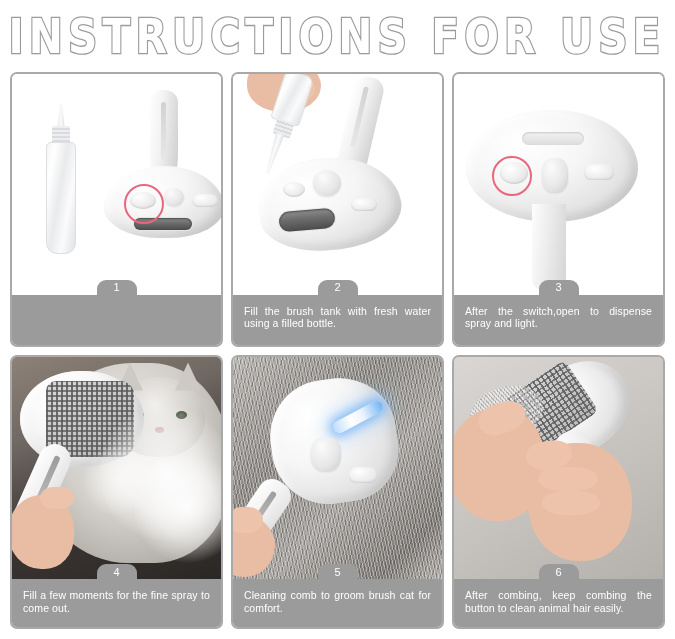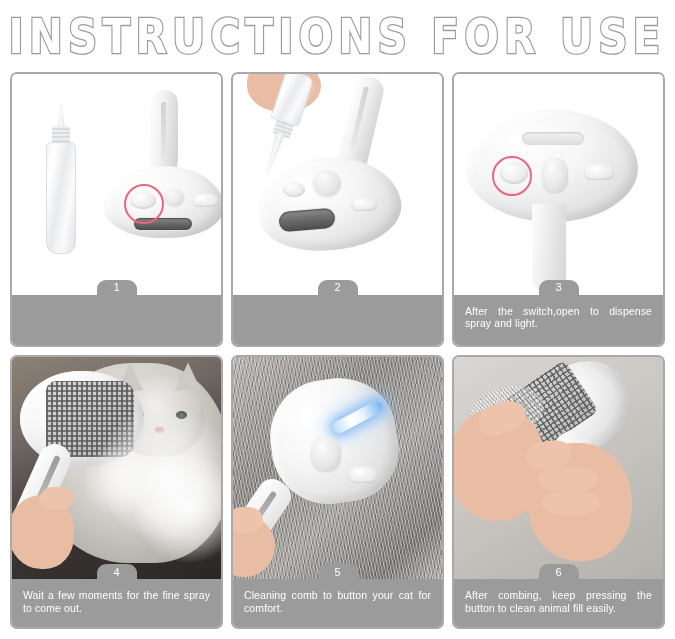--- a/index.html
+++ b/index.html
@@ -271,20 +271,21 @@
             <div class="dev-base" style="left:0;top:26px;width:142px;height:92px;border-radius:46% 54% 48% 50%/52% 60% 44% 42%;transform:rotate(-6deg);"></div>
             <div class="dev-knob" style="left:54px;top:38px;width:28px;height:26px;"></div>
             <div class="dev-cap" style="left:24px;top:50px;width:22px;height:15px;"></div>
             <div class="dev-btn" style="left:92px;top:66px;"></div>
             <div class="dev-window" style="left:20px;top:78px;width:56px;height:20px;border-radius:10px;transform:rotate(-5deg);"></div>
           </div>
         </div>
       </div>
       <div class="caption">
         <div class="badge">2</div>
+        <span>Fill the brush tank with fresh water using a filled bottle.</span>
       </div>
     </div>
 
     <div class="card">
       <div class="photo">
         <div class="scene">
           <div class="device" style="left:12px;top:26px;width:180px;height:180px;">
             <div class="dev-base" style="left:0;top:10px;width:172px;height:112px;border-radius:50%/52% 52% 48% 48%;"></div>
             <div class="dev-handle" style="left:66px;top:104px;width:34px;height:86px;border-radius:0 0 10px 10px;background:linear-gradient(95deg,#fdfdfd,#ececec 45%,#d5d5d5);"></div>
             <div class="dev-slot-light" style="left:56px;top:32px;width:62px;height:13px;"></div>
@@ -326,21 +327,21 @@
           <div class="hand" style="left:-4px;top:138px;width:66px;height:74px;border-radius:50% 46% 44% 50%;"></div>
           <div class="finger" style="left:28px;top:130px;width:34px;height:22px;"></div>
 
           <div class="mist" style="left:88px;top:46px;width:130px;height:140px;"></div>
           <div class="mist" style="left:122px;top:96px;width:108px;height:110px;"></div>
           <div class="mist" style="left:70px;top:88px;width:74px;height:70px;opacity:.7;"></div>
         </div>
       </div>
       <div class="caption">
         <div class="badge">4</div>
-        <span>Wait a few moments for the fine spray to come out.</span>
+        <span>Fill a few moments for the fine spray to come out.</span>
       </div>
     </div>
 
     <div class="card row2">
       <div class="photo filled">
         <div class="scene">
           <div class="fur"></div>
 
           <div class="device" style="left:20px;top:18px;width:150px;height:180px;">
             <div class="dev-base" style="left:18px;top:4px;width:126px;height:124px;border-radius:44% 46% 40% 44%/46% 44% 42% 46%;transform:rotate(-8deg);"></div>
@@ -350,21 +351,21 @@
             <div class="dev-handle" style="left:-14px;top:100px;width:34px;height:94px;border-radius:14px;transform:rotate(34deg);background:linear-gradient(100deg,#ffffff,#f1f1f1 45%,#dadada);"></div>
             <div class="dev-handle-slot" style="left:2px;top:112px;width:6px;height:60px;transform:rotate(34deg);background:linear-gradient(#9e9e9e,#cacaca);"></div>
           </div>
 
           <div class="hand" style="left:-20px;top:158px;width:62px;height:62px;border-radius:50%;"></div>
           <div class="finger" style="left:-6px;top:150px;width:36px;height:26px;"></div>
         </div>
       </div>
       <div class="caption">
         <div class="badge">5</div>
-        <span>Cleaning comb to button your cat for comfort.</span>
+        <span>Cleaning comb to groom brush cat for comfort.</span>
       </div>
     </div>
 
     <div class="card row2">
       <div class="photo filled">
         <div class="scene">
           <div class="plain-bg"></div>
 
           <div class="device" style="left:44px;top:4px;width:160px;height:190px;">
             <div class="dev-base" style="left:22px;top:6px;width:112px;height:86px;border-radius:46%/48%;transform:rotate(-34deg);"></div>
@@ -378,18 +379,18 @@
           <div class="hand" style="left:-6px;top:52px;width:96px;height:112px;border-radius:48% 42% 46% 50%;"></div>
           <div class="finger" style="left:24px;top:46px;width:48px;height:30px;transform:rotate(-18deg);"></div>
           <div class="hand" style="left:74px;top:86px;width:104px;height:118px;border-radius:44% 50% 46% 48%;"></div>
           <div class="finger" style="left:72px;top:84px;width:46px;height:28px;transform:rotate(-8deg);"></div>
           <div class="finger" style="left:84px;top:110px;width:60px;height:24px;"></div>
           <div class="finger" style="left:88px;top:134px;width:58px;height:24px;"></div>
         </div>
       </div>
       <div class="caption">
         <div class="badge">6</div>
-        <span>After combing, keep pressing the button to clean animal fill easily.</span>
+        <span>After combing, keep combing the button to clean animal hair easily.</span>
       </div>
     </div>
 
   </div>
 </div>
 
 </body></html>

